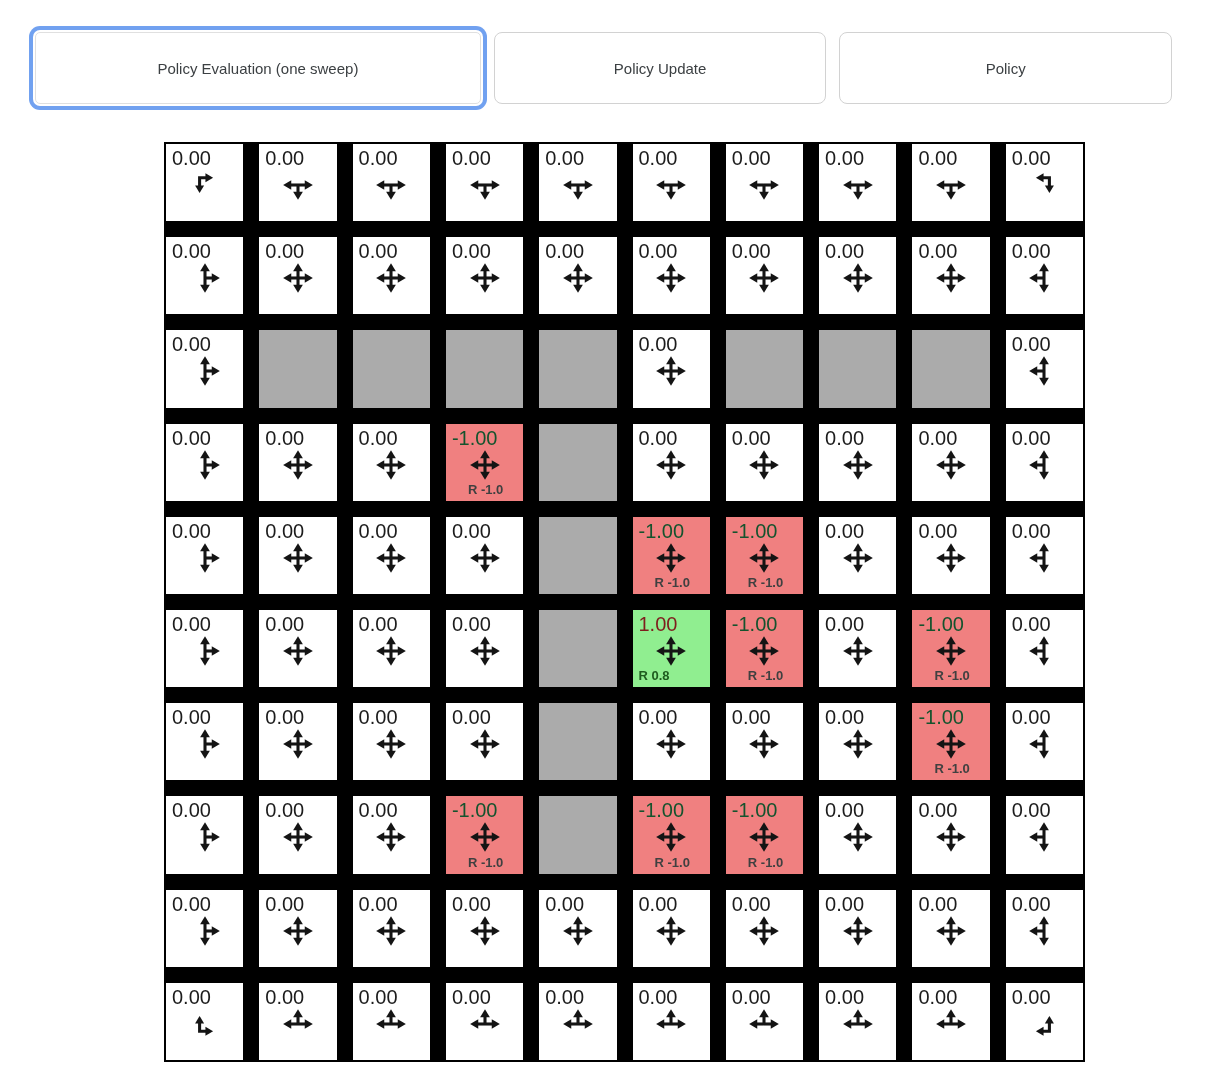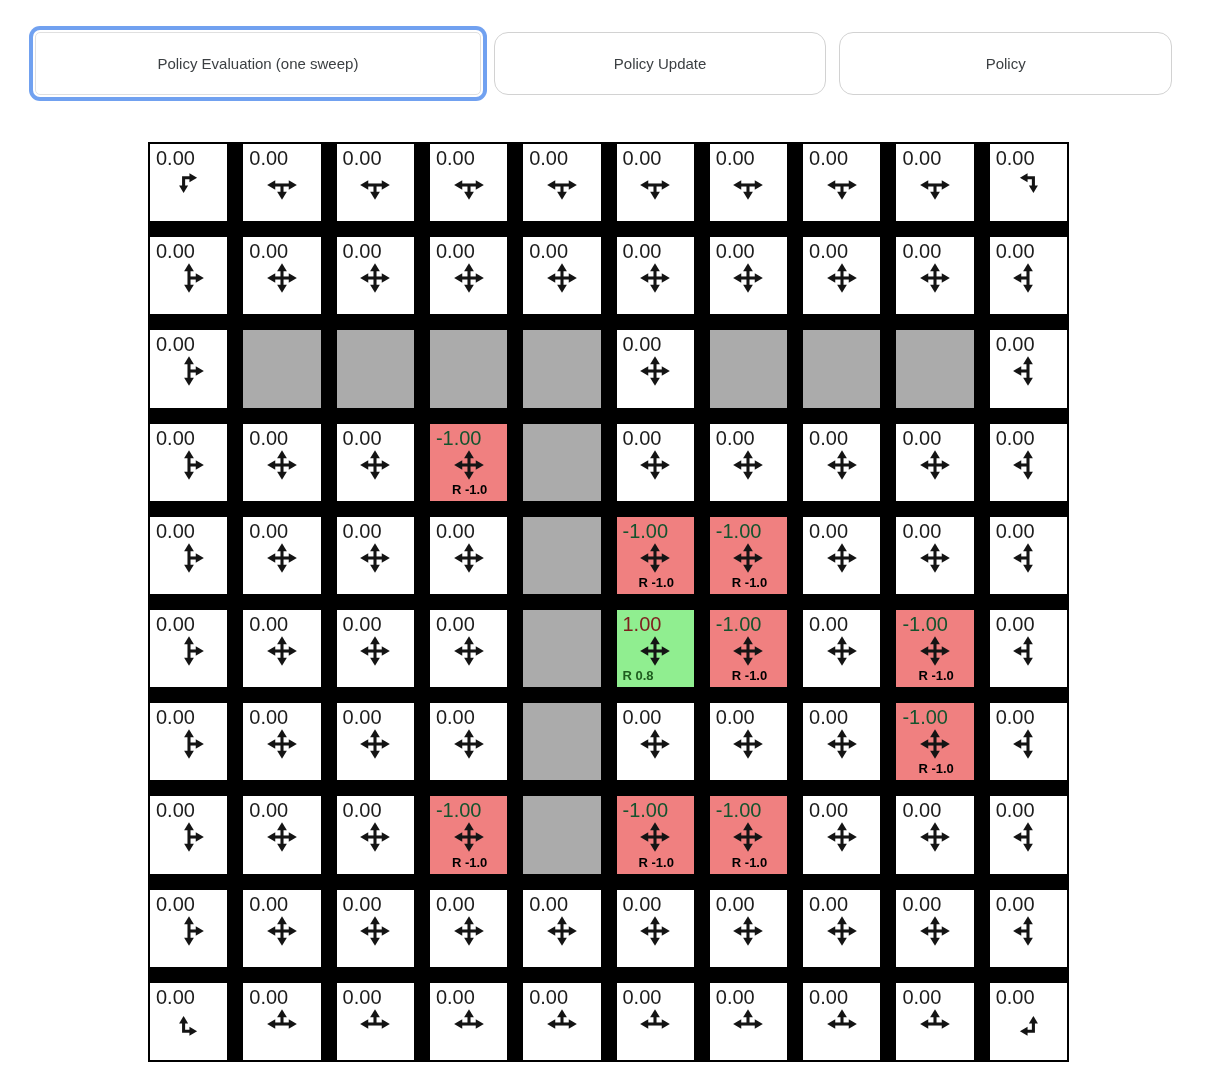--- a/index.html
+++ b/index.html
@@ -4,41 +4,41 @@
 <style>
   html,body{margin:0;padding:0;}
   body{
     width:1208px;height:1080px;background:#ffffff;overflow:hidden;
     font-family:"Liberation Sans","DejaVu Sans",sans-serif;
     position:relative;
   }
   
   .toolbar{
     position:absolute;top:32px;left:35px;right:36px;
-    display:flex;gap:13px;height:63px;
+    display:flex;gap:13px;height:72px;
   }
   .btn{
     flex:1;
     background:#ffffff;
     border:1px solid #d2d2d2;
-    border-radius:14px;
+    border-radius:8px;
     font-family:"Liberation Sans","DejaVu Sans",sans-serif;
     font-size:15px;color:#3c4043;
     cursor:pointer;
     padding:0 8px;
   }
   .btn-wide{flex:1.36;}
   .btn.focused{
     border:1px solid #e0e0e0;
     border-radius:5px;
     box-shadow:0 0 0 2px #ffffff,0 0 0 6px #71a1f0;
   }
   
   .grid{
-    position:absolute;left:148px;top:142px;
+    position:absolute;left:164px;top:142px;
     width:917px;height:916px;
     display:grid;
     grid-template-columns:repeat(10,1fr);
     grid-template-rows:repeat(10,1fr);
     gap:16px;
     background:#000000;
     border:2px solid #000000;
   }
   .cell{position:relative;background:#ffffff;}
   .cell.wall{background:#ababab;}
@@ -51,21 +51,21 @@
   .neg .cell-value{color:#14532d;}
   .pos .cell-value{color:#7f1d1d;}
   .cell-arrow{
     position:absolute;top:23px;left:50%;transform:translateX(-50%);
     width:36px;height:36px;
   }
   .cell-reward{
     position:absolute;bottom:4px;left:6px;
     font-size:13px;font-weight:600;
   }
-  .neg .cell-reward{color:#000000;padding-left:16px;}
+  .neg .cell-reward{color:#404040;padding-left:16px;}
   .pos .cell-reward{color:#1f5c1f;}
 </style>
 </head>
 <body>
 
 <div class="toolbar">
   <button class="btn btn-wide focused">Policy Evaluation (one sweep)</button>
   <button class="btn">Policy Update</button>
   <button class="btn">Policy</button>
 </div>

